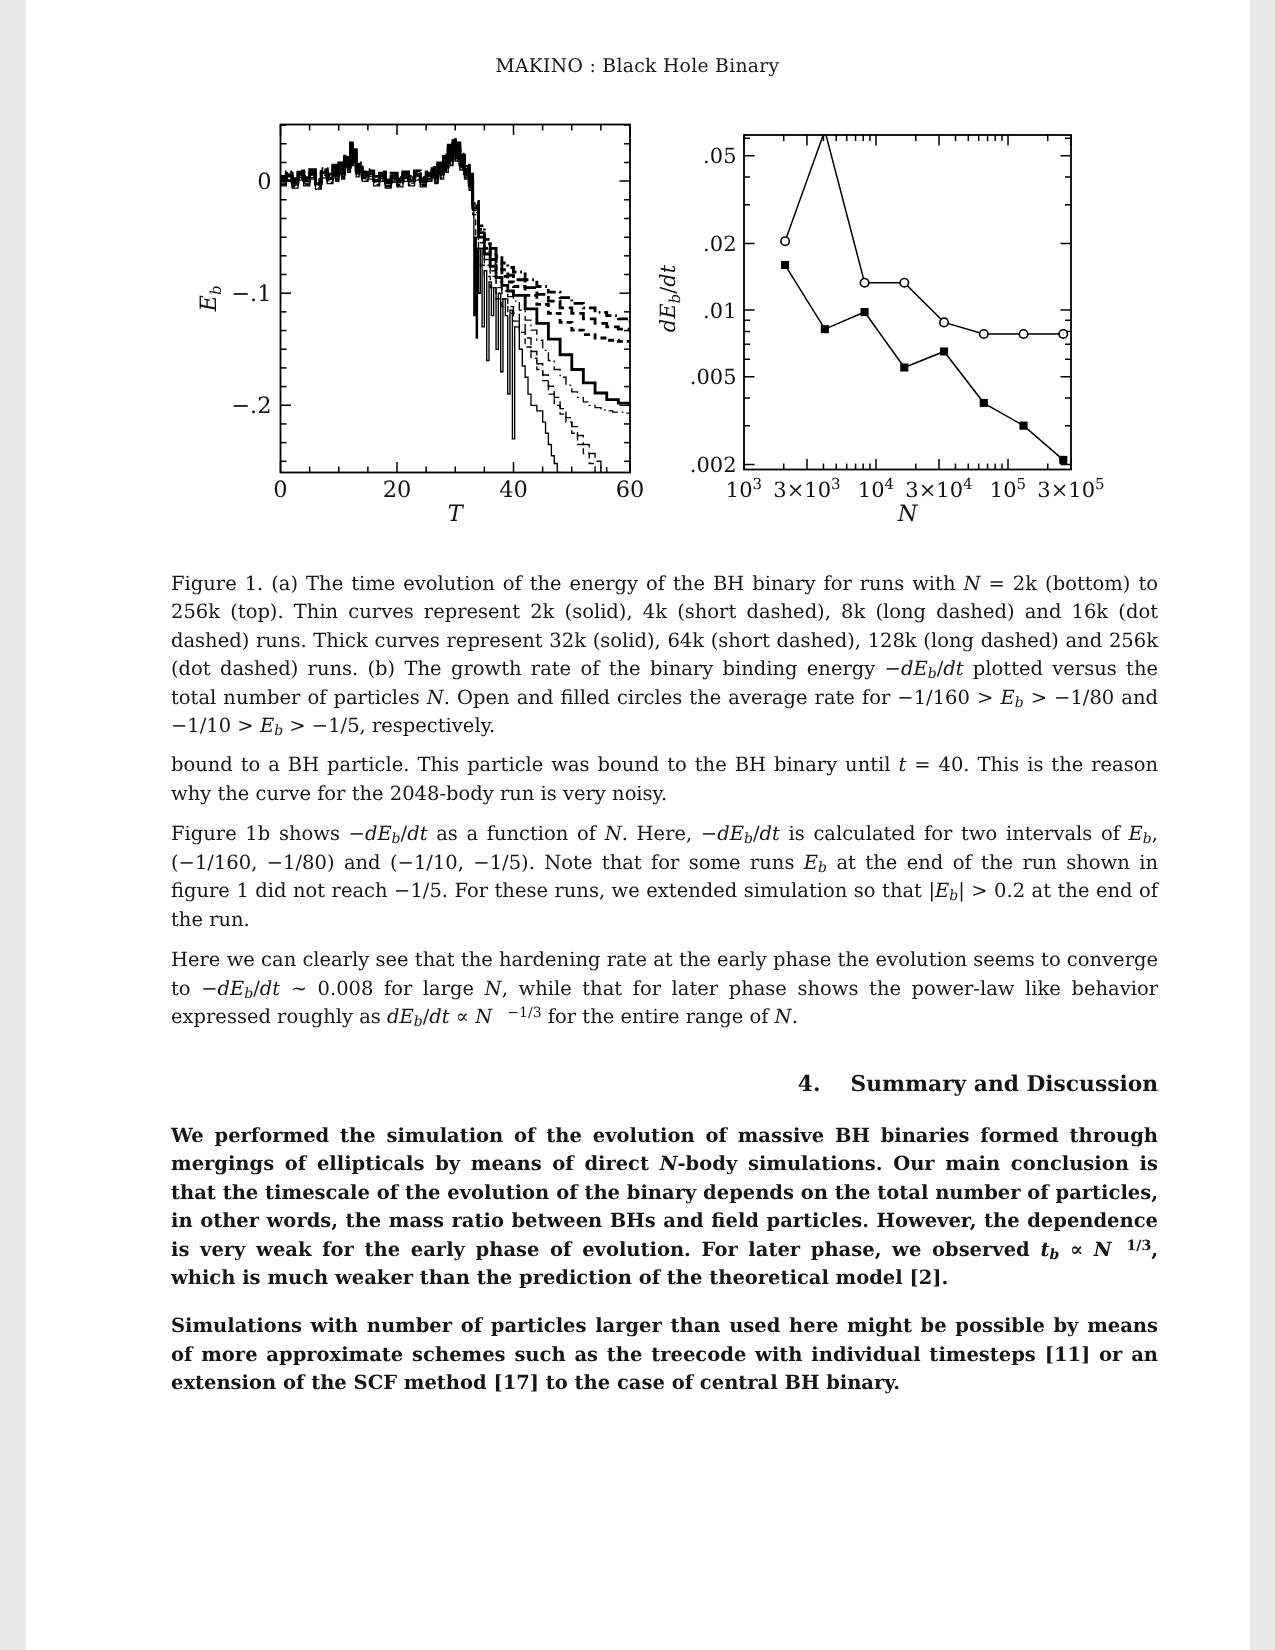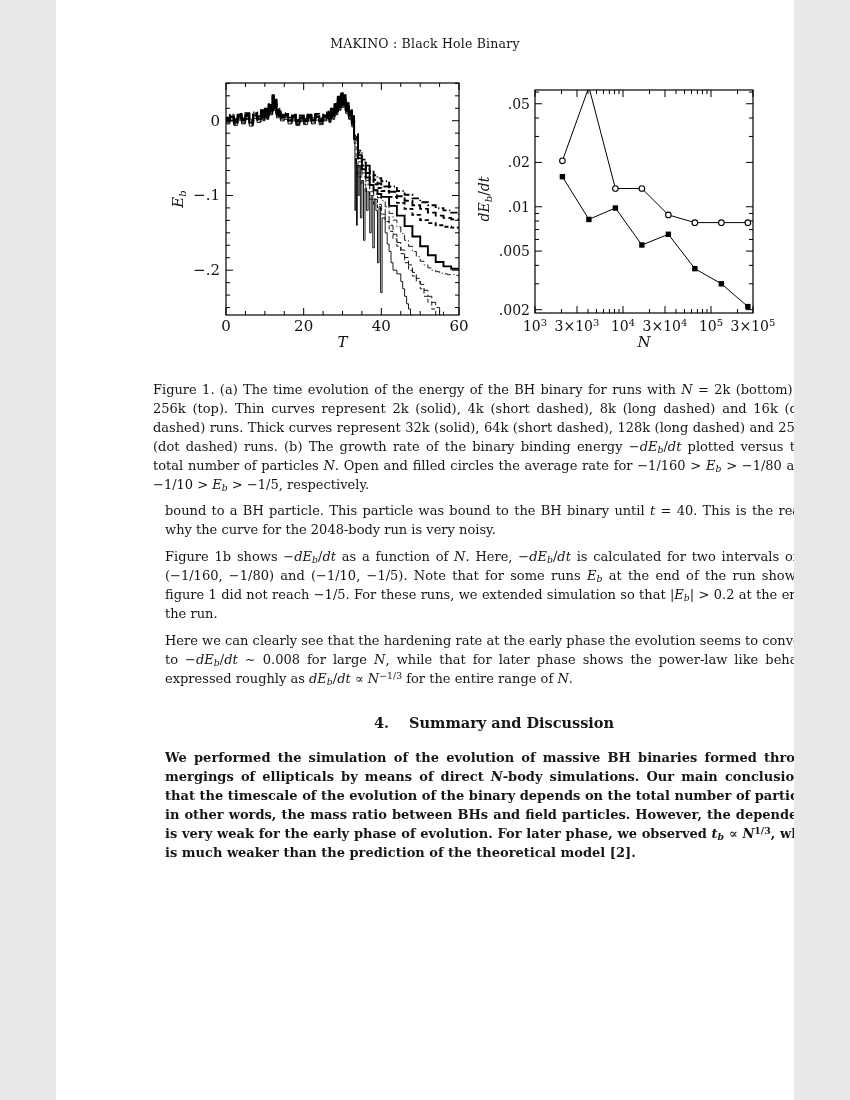--- a/index.html
+++ b/index.html
@@ -1,43 +1,43 @@
 <!DOCTYPE html>
 <html><head>
 <meta charset="utf-8">
 <style>
   html,body{margin:0;padding:0;background:#e8e8e8;}
   .page{
-    position:relative;width:738px;height:1100px;margin:0 auto;background:#ffffff;
+    position:relative;width:816px;height:1100px;margin:0 auto;background:#ffffff;
     font-family:"DejaVu Serif","Liberation Serif",serif;color:#161616;overflow:hidden;
   }
   .running-head{
     position:absolute;top:36px;left:0;width:100%;text-align:center;
     font-size:12.5px;letter-spacing:.2px;
   }
   .plot{position:absolute;}
   #plot-a{left:95px;top:75px;}
   #plot-b{left:420px;top:75px;}
   .caption{
     position:absolute;top:380px;left:97px;width:658px;
     font-size:13px;line-height:19px;text-align:justify;
   }
   .content{
-    position:absolute;top:501px;left:109px;width:658px;
+    position:absolute;top:501px;left:97px;width:658px;
     font-size:13px;line-height:19px;text-align:justify;
   }
   .content p{margin:0 0 8px 0;}
   .content p.wide{margin-bottom:13px;font-weight:bold;}
   .content h2{
-    font-size:14.5px;font-weight:bold;margin:25px 0 16px 0;text-align:center;
+    font-size:14.5px;font-weight:bold;margin:25px 0 16px 0;text-align:right;
     font-family:"DejaVu Serif","Liberation Serif",serif;
   }
   .content h2 .secnum{margin-right:20px;}
   sub,sup{font-size:72%;line-height:0;}
-  sup{vertical-align:baseline;position:relative;top:-0.45em;}
+  sup{vertical-align:baseline;position:relative;top:-0.45em;margin-left:10px;}
   sub{vertical-align:baseline;position:relative;top:0.25em;}
   i{font-style:italic;}
   svg text{font-family:"DejaVu Serif","Liberation Serif",serif;fill:#111;}
 </style>
 </head>
 <body>
 
 <div class="page">
   <div class="running-head">MAKINO : Black Hole Binary</div>
 
@@ -268,14 +268,15 @@
   <div class="caption">Figure 1. (a) The time evolution of the energy of the BH binary for runs with <i>N</i> = 2k (bottom) to 256k (top). Thin curves represent 2k (solid), 4k (short dashed), 8k (long dashed) and 16k (dot dashed) runs. Thick curves represent 32k (solid), 64k (short dashed), 128k (long dashed) and 256k (dot dashed) runs. (b) The growth rate of the binary binding energy −<i>dE</i><sub><i>b</i></sub>/<i>dt</i> plotted versus the total number of particles <i>N</i>. Open and filled circles the average rate for −1/160 &gt; <i>E</i><sub><i>b</i></sub> &gt; −1/80 and −1/10 &gt; <i>E</i><sub><i>b</i></sub> &gt; −1/5, respectively.</div>
 
   <div class="content">
     <p>bound to a BH particle.  This particle was bound to the BH binary until <i>t</i> = 40.  This is the reason why the curve for the 2048-body run is very noisy.</p>
     <p>Figure 1b shows −<i>dE</i><sub><i>b</i></sub>/<i>dt</i> as a function of <i>N</i>.  Here, −<i>dE</i><sub><i>b</i></sub>/<i>dt</i> is calculated for two intervals of <i>E</i><sub><i>b</i></sub>, (−1/160, −1/80) and (−1/10, −1/5).  Note that for some runs <i>E</i><sub><i>b</i></sub> at the end of the run shown in figure 1 did not reach −1/5.  For these runs, we extended simulation so that |<i>E</i><sub><i>b</i></sub>| &gt; 0.2 at the end of the run.</p>
     <p>Here we can clearly see that the hardening rate at the early phase the evolution seems to converge to −<i>dE</i><sub><i>b</i></sub>/<i>dt</i> ∼ 0.008 for large <i>N</i>, while that for later phase shows the power-law like behavior expressed roughly as <i>dE</i><sub><i>b</i></sub>/<i>dt</i> ∝ <i>N</i><sup>−1/3</sup> for the entire range of <i>N</i>.</p>
     <h2>
       <span class="secnum">4.</span><span>Summary and Discussion</span>
     </h2>
     <p class="wide">We performed the simulation of the evolution of massive BH binaries formed through mergings of ellipticals by means of direct <i>N</i>-body simulations.  Our main conclusion is that the timescale of the evolution of the binary depends on the total number of particles, in other words, the mass ratio between BHs and field particles.  However, the dependence is very weak for the early phase of evolution.  For later phase, we observed <i>t</i><sub><i>b</i></sub> ∝ <i>N</i><sup>1/3</sup>, which is much weaker than the prediction of the theoretical model [2].</p>
+    <p class="wide">Simulations with number of particles larger than used here might be possible by means of more approximate schemes such as the treecode with individual timesteps [11] or an extension of the SCF method [17] to the case of central BH binary.</p>
   </div>
 </div>
 
 </body></html>

